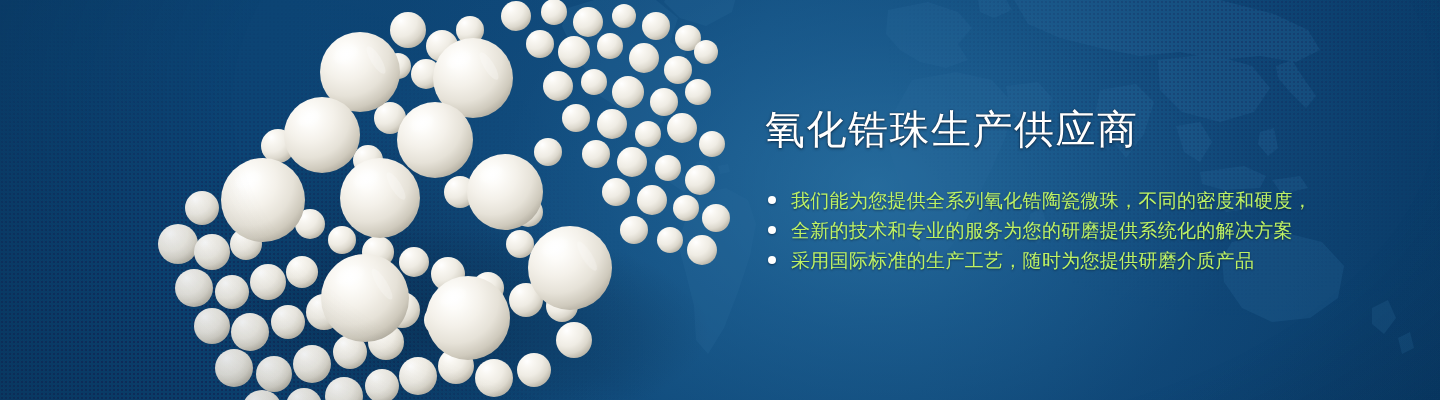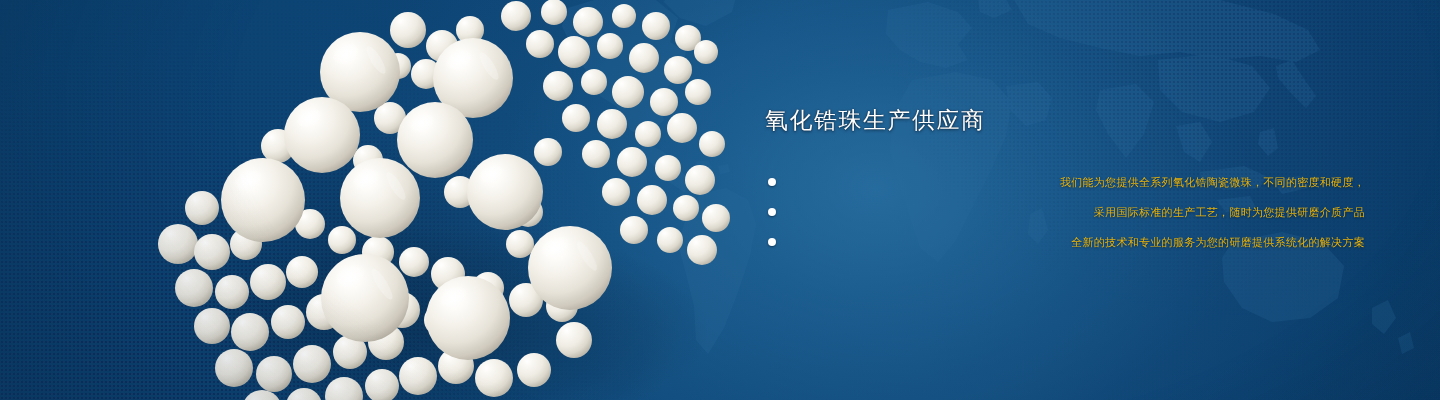--- a/index.html
+++ b/index.html
@@ -108,43 +108,42 @@
 
   
   .copy {
     position: absolute;
     left: 765px;
     top: 108px;
     width: 600px;
   }
   .headline {
     margin: 0;
-    font-size: 23px;
+    font-size: 40px;
     line-height: 1.05;
     font-weight: 400;
     letter-spacing: 1.5px;
     color: #ffffff;
     text-shadow: 0 1px 3px rgba(2,18,36,0.65), 0 0 1px rgba(2,18,36,0.9);
     white-space: nowrap;
   }
   .bullets {
     list-style: none;
     margin: 40px 0 0 0;
     padding: 0;
   }
   .bullet {
     position: relative;
     padding-left: 26px;
     margin-bottom: 9px;
-    font-size: 11px;
+    font-size: 19px;
     line-height: 21px;
-    color: #eab308;
+    color: #bef264;
     text-shadow: 0 1px 2px rgba(2,18,36,0.55);
     letter-spacing: 0.3px;
-    text-align: right;
   }
   .bullet:last-child { margin-bottom: 0; }
   .dot {
     position: absolute;
     left: 3px;
     top: 6px;
     width: 8px;
     height: 8px;
     border-radius: 50%;
     background: #ffffff;
@@ -397,24 +396,24 @@
 
     <ul class="bullets">
 
       <li class="bullet">
         <span class="dot"></span>
         <span class="bullet-line">我们能为您提供全系列氧化锆陶瓷微珠，不同的密度和硬度，</span>
       </li>
 
       <li class="bullet">
         <span class="dot"></span>
+        <span class="bullet-line">全新的技术和专业的服务为您的研磨提供系统化的解决方案</span>
+      </li>
+
+      <li class="bullet">
+        <span class="dot"></span>
         <span class="bullet-line">采用国际标准的生产工艺，随时为您提供研磨介质产品</span>
       </li>
 
-      <li class="bullet">
-        <span class="dot"></span>
-        <span class="bullet-line">全新的技术和专业的服务为您的研磨提供系统化的解决方案</span>
-      </li>
-
     </ul>
   </div>
 
 </div>
 
 </body></html>

